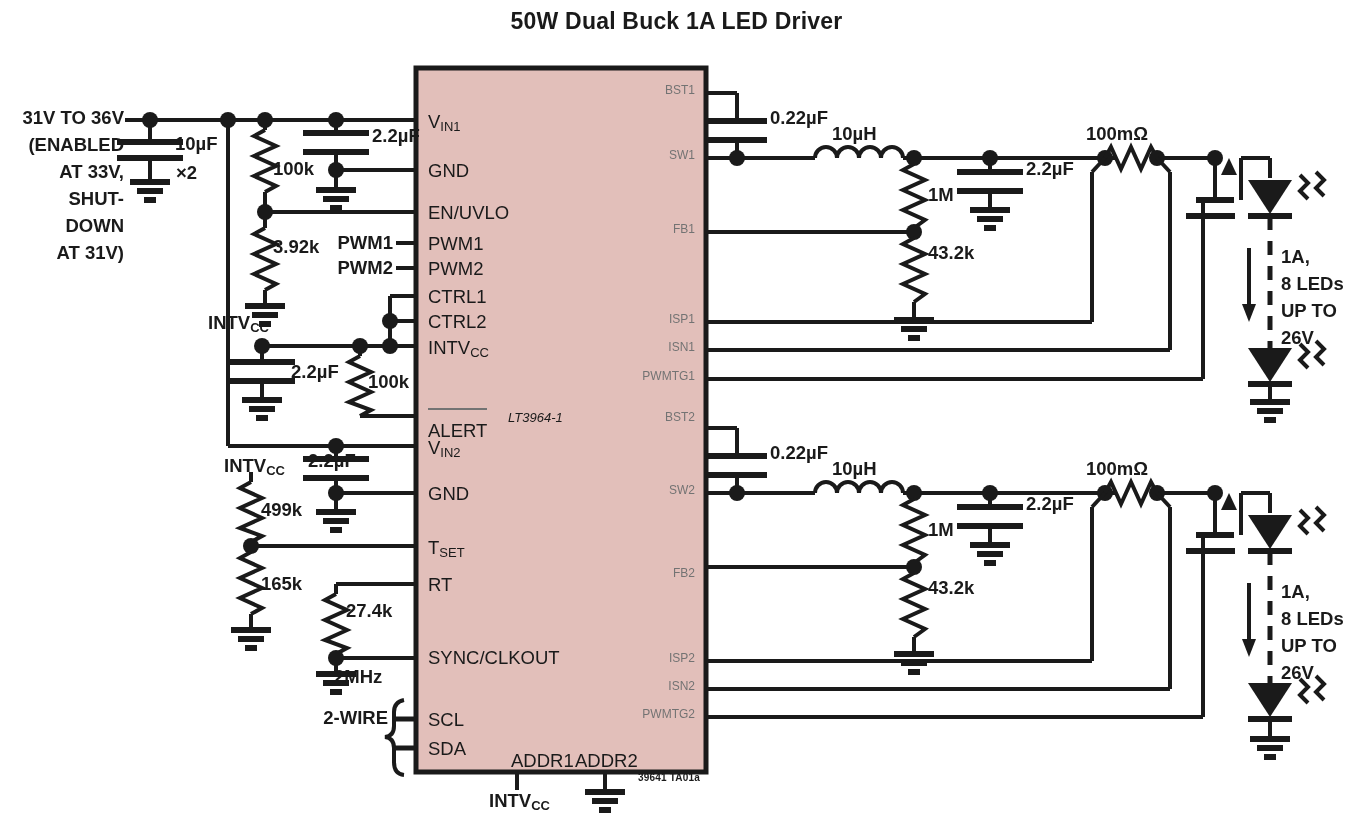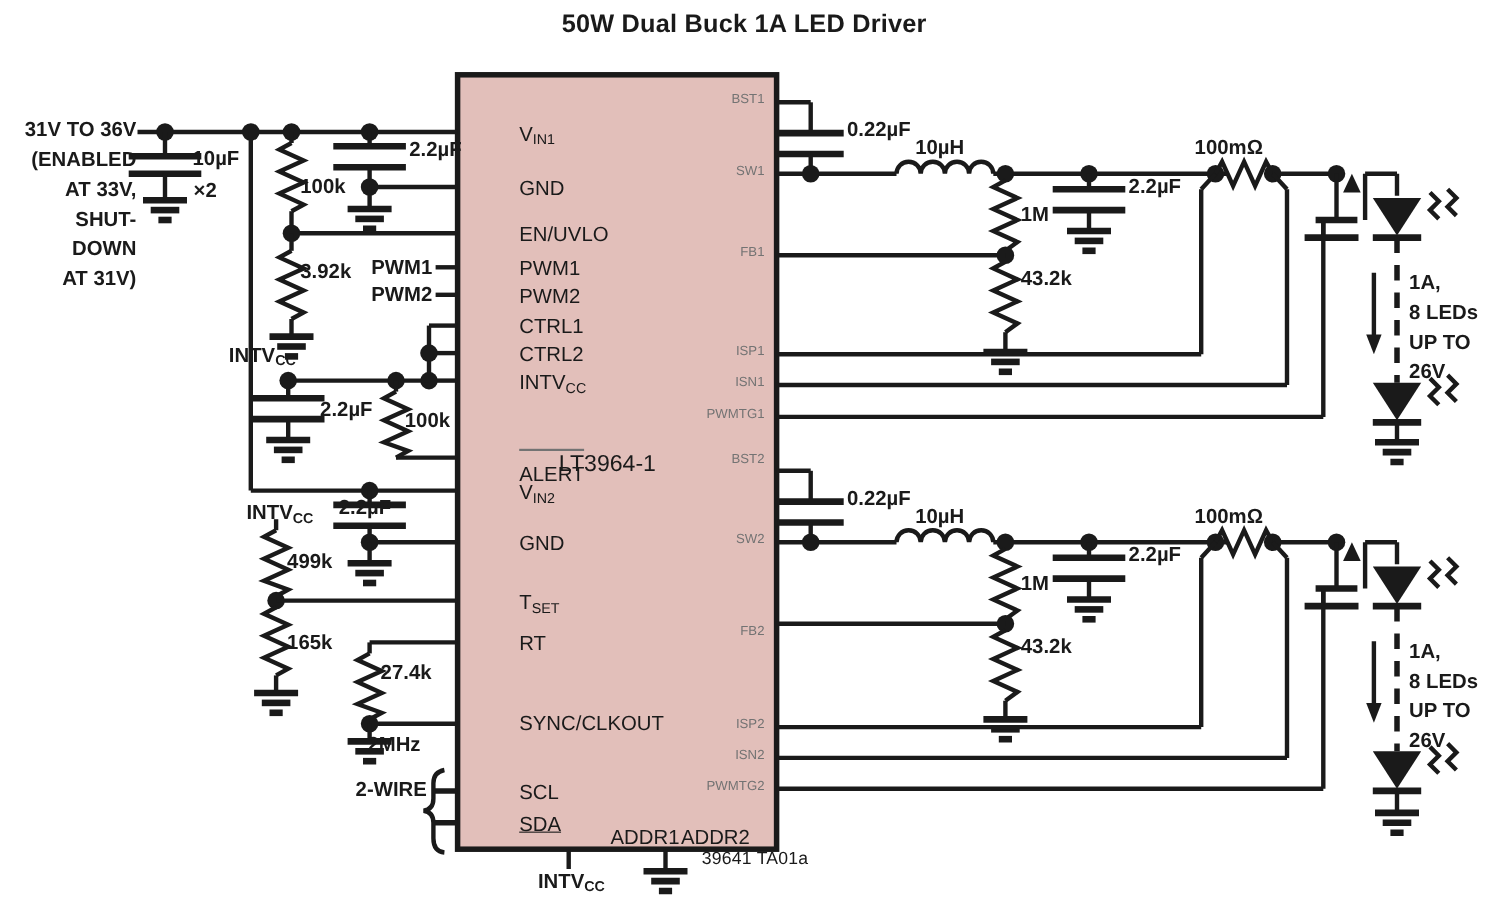--- a/index.html
+++ b/index.html
@@ -4,28 +4,28 @@
 <title>50W Dual Buck 1A LED Driver</title>
 <style>
   html,body{margin:0;padding:0;background:#ffffff;}
   body{font-family:"Liberation Sans",sans-serif;color:#1a1a1a;}
   #root{position:relative;width:1353px;height:827px;background:#fff;overflow:hidden;}
   #title{position:absolute;left:0;top:8px;width:1353px;text-align:center;
          font-size:23px;font-weight:bold;letter-spacing:.2px;color:#1a1a1a;}
   svg{position:absolute;left:0;top:0;}
   .lbl{position:absolute;font-size:18.5px;font-weight:bold;color:#1a1a1a;
        white-space:nowrap;line-height:1.12;}
-  .pin{position:absolute;font-size:18.5px;color:#1a1a1a;white-space:nowrap;font-weight:400;margin-left:44px;}
+  .pin{position:absolute;font-size:18.5px;color:#1a1a1a;white-space:nowrap;font-weight:400;}
   .pinr{position:absolute;font-size:12px;color:#737373;white-space:nowrap;
         font-weight:400;text-align:right;}
   .sub{font-size:13px;vertical-align:-0.25em;}
   .sup{font-size:13px;vertical-align:0.45em;}
   .ovl{border-top:2px solid #737373;padding-top:11px;display:inline-block;line-height:1.05;}
-  .partno{position:absolute;font-size:21px;color:#1a1a1a;}
-  .cap{position:absolute;font-size:16px;font-weight:normal;color:#1a1a1a;letter-spacing:.2px;}
+  .partno{position:absolute;font-size:13px;color:#1a1a1a;font-style:italic;}
+  .cap{position:absolute;font-size:10px;font-weight:bold;color:#1a1a1a;letter-spacing:.2px;}
   .rt{text-align:right;}
 </style>
 </head>
 <body>
 
 <div id="root">
 
   <div id="title">50W Dual Buck 1A LED Driver</div>
 
   <svg width="1353" height="827">
@@ -317,21 +317,21 @@
   <div class="pin" style="left:428px;top:437px;">
     <span>V</span><span class="sub">IN2</span>
   </div>
   <div class="pin" style="left:428px;top:483px;">GND</div>
   <div class="pin" style="left:428px;top:537px;">
     <span>T</span><span class="sub">SET</span>
   </div>
   <div class="pin" style="left:428px;top:574px;">RT</div>
   <div class="pin" style="left:428px;top:647px;">SYNC/CLKOUT</div>
   <div class="pin" style="left:428px;top:709px;">SCL</div>
-  <div class="pin" style="left:428px;top:738px;text-decoration:underline;">SDA</div>
+  <div class="pin" style="left:428px;top:738px;">SDA</div>
 
   <div class="pinr" style="left:500px;top:83px;width:195px;">BST1</div>
   <div class="pinr" style="left:500px;top:148px;width:195px;">SW1</div>
   <div class="pinr" style="left:500px;top:222px;width:195px;">FB1</div>
   <div class="pinr" style="left:500px;top:312px;width:195px;">ISP1</div>
   <div class="pinr" style="left:500px;top:340px;width:195px;">ISN1</div>
   <div class="pinr" style="left:500px;top:369px;width:195px;">PWMTG1</div>
   <div class="pinr" style="left:500px;top:410px;width:195px;">BST2</div>
   <div class="pinr" style="left:500px;top:483px;width:195px;">SW2</div>
   <div class="pinr" style="left:500px;top:566px;width:195px;">FB2</div>

